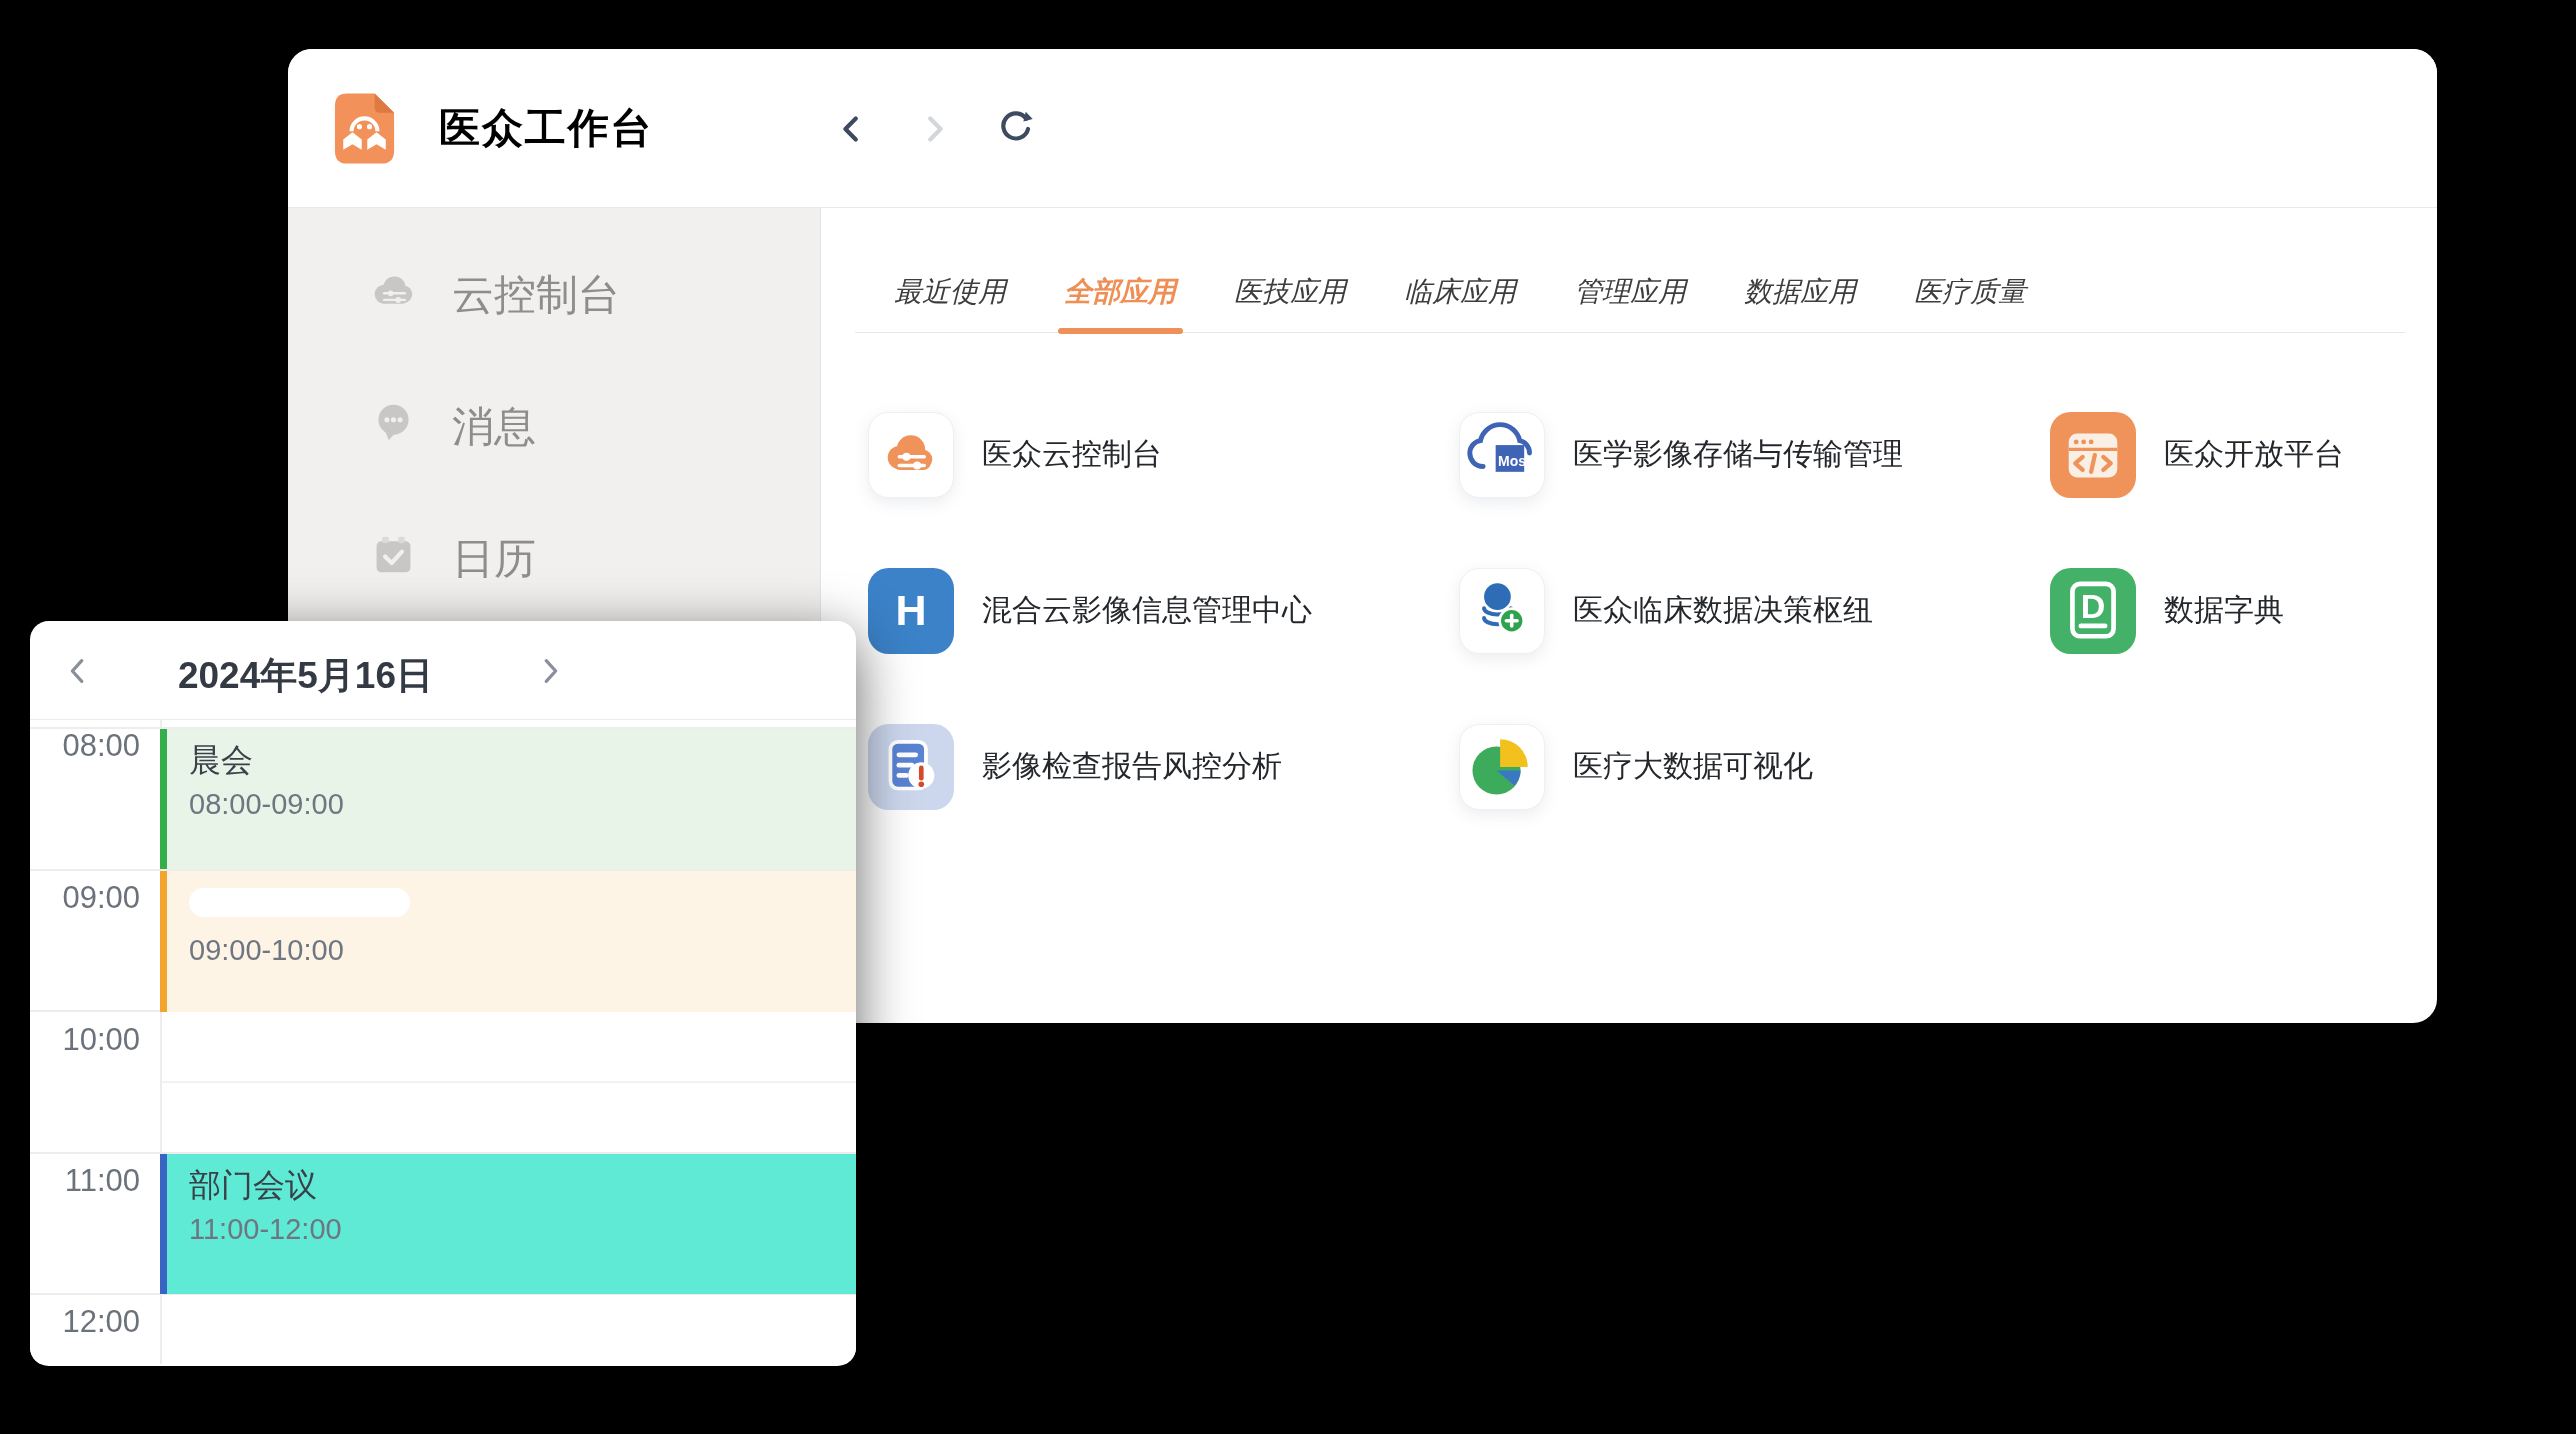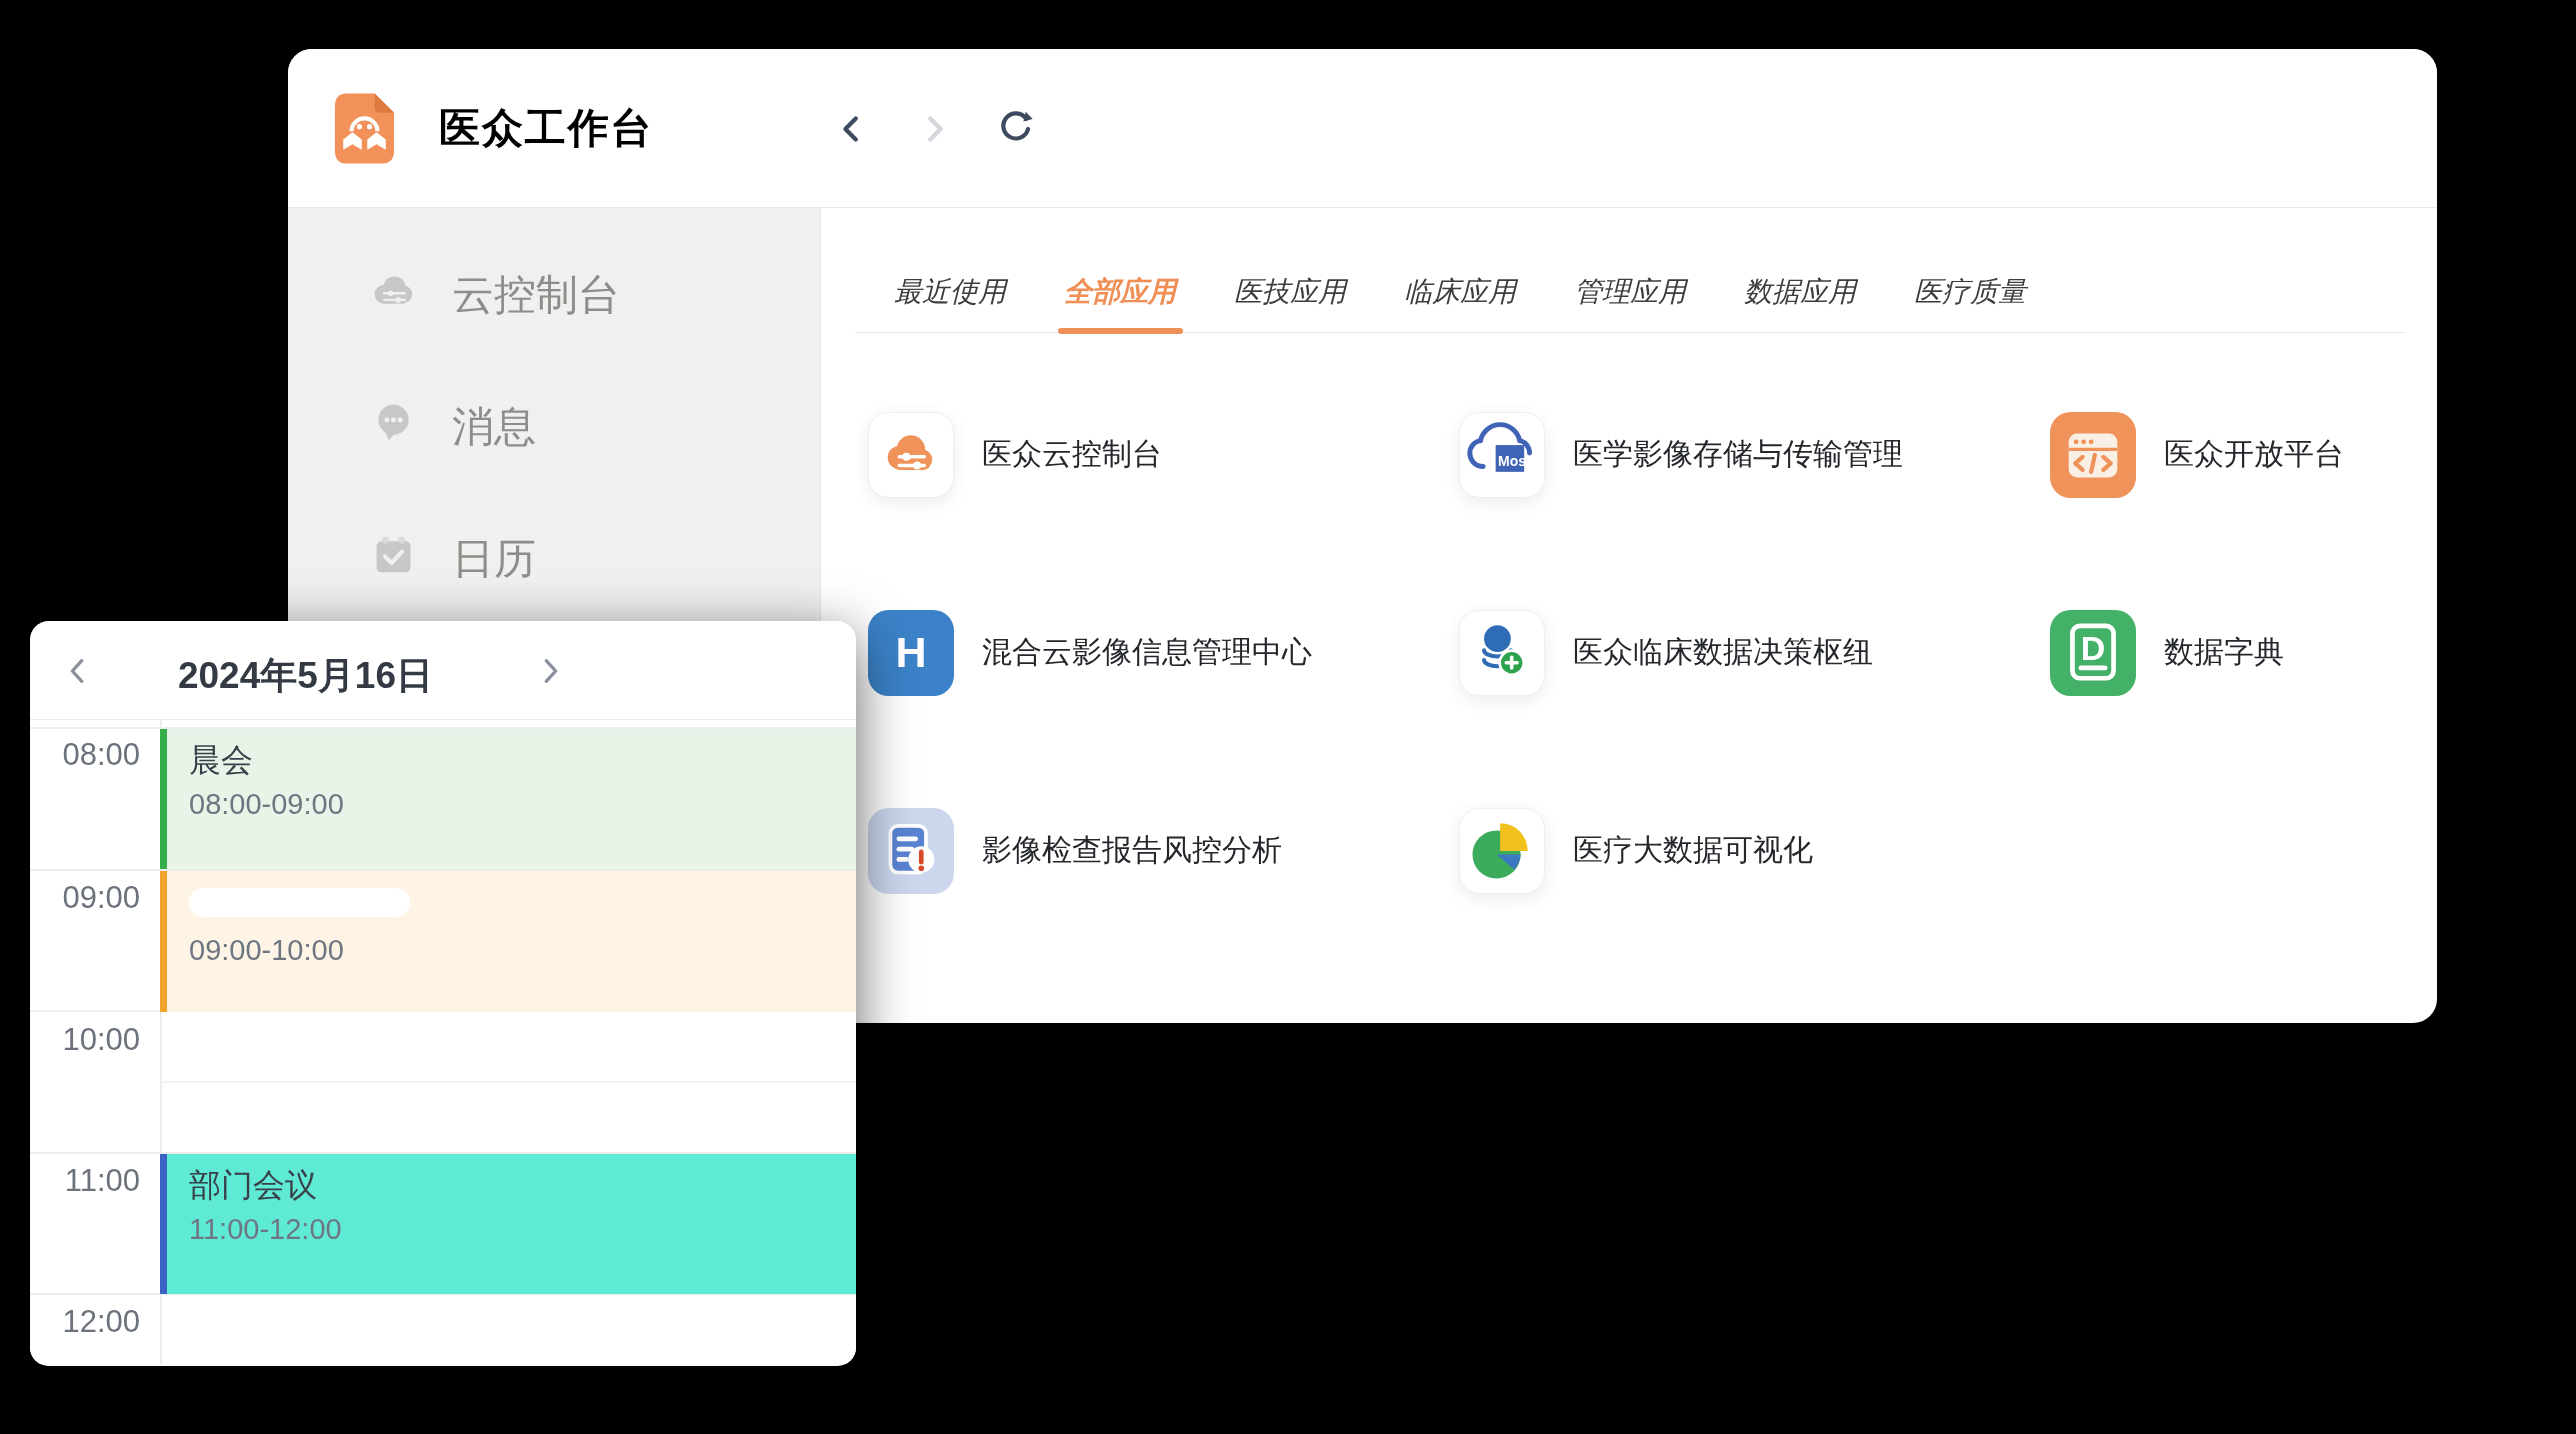--- a/index.html
+++ b/index.html
@@ -28,21 +28,21 @@
 
   .content { flex:1; position:relative; }
   .tabs-wrap { margin:0 32px 0 34px; border-bottom:1.9px solid #e8e7e5; padding-top:65px; padding-left:39px;
     display:flex; gap:58px; }
   .tab { font-size:28px; color:#3d3d3d; padding-bottom:20.5px; position:relative; cursor:pointer; white-space:nowrap;font-style:italic; }
   .tab.active { color:#ef8f55; font-weight:700; }
   .tab.active::after { content:""; position:absolute; left:-6.5px; right:-6.5px; bottom:-2.8px; height:6.5px;
     border-radius:3.7px; background:#ef9058; }
 
   .app-grid { margin-left:47px; margin-top:79px; display:grid;
-    grid-template-columns:591px 591px auto; grid-auto-rows:86px; row-gap:112px; }
+    grid-template-columns:591px 591px auto; grid-auto-rows:86px; row-gap:70px; }
   .app-item { display:flex; align-items:center; gap:28px; cursor:pointer; }
   .app-icon { width:86px; height:86px; border-radius:20.5px; position:relative; flex:0 0 auto; }
   .icon-card { background:#fff; border:1.9px solid #edeff4; box-shadow:0 4.7px 15px rgba(70,80,100,.10); }
   .icon-orange { background:#f0935a; }
   .icon-blue { background:#3b82c8; }
   .icon-green { background:#44b168; }
   .icon-lavender { background:#ccd7ee; }
   .app-icon svg { position:absolute; left:0; top:0; }
   .icon-letter { position:absolute; inset:0; display:flex; align-items:center; justify-content:center;
     color:#fff; font-size:43px; font-weight:700; }
@@ -290,21 +290,21 @@
     </div>
 
     <div class="cal-grid">
       <div class="hline" style="top:7.4px"></div>
       <div class="hline" style="top:149px"></div>
       <div class="hline" style="top:290px"></div>
       <div class="hline" style="top:432px"></div>
       <div class="hline" style="top:573px"></div>
       <div class="hline half" style="top:361px"></div>
 
-      <div class="time-label" style="top:17px">08:00</div>
+      <div class="time-label" style="top:8px">08:00</div>
       <div class="time-label" style="top:160px">09:00</div>
       <div class="time-label" style="top:302px">10:00</div>
       <div class="time-label" style="top:443px">11:00</div>
       <div class="time-label" style="top:584px">12:00</div>
 
       <div class="event ev-green" style="top:9.3px; height:140px">
         <div class="bar"></div>
         <div class="ev-body">
           <div class="ev-title">晨会</div>
           <div class="ev-time">08:00-09:00</div>

